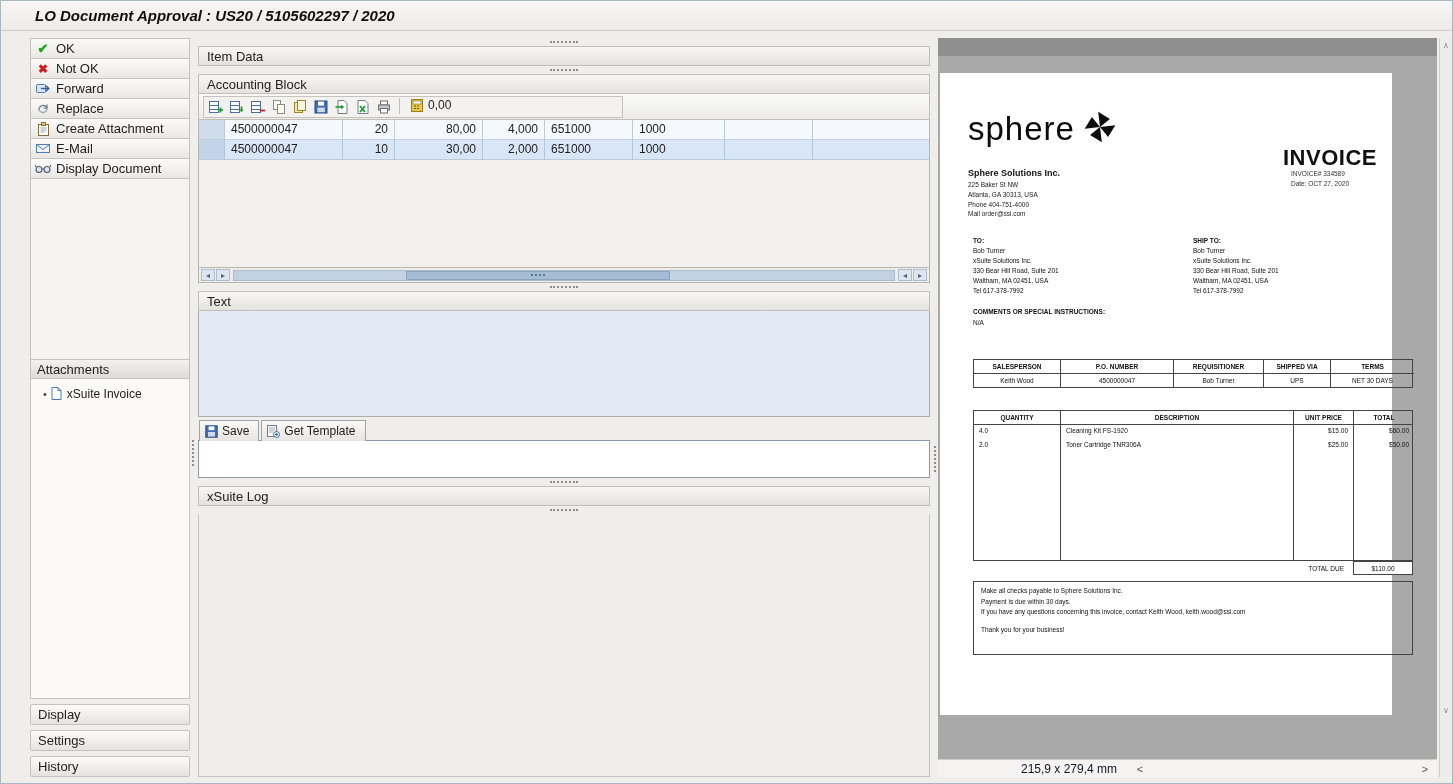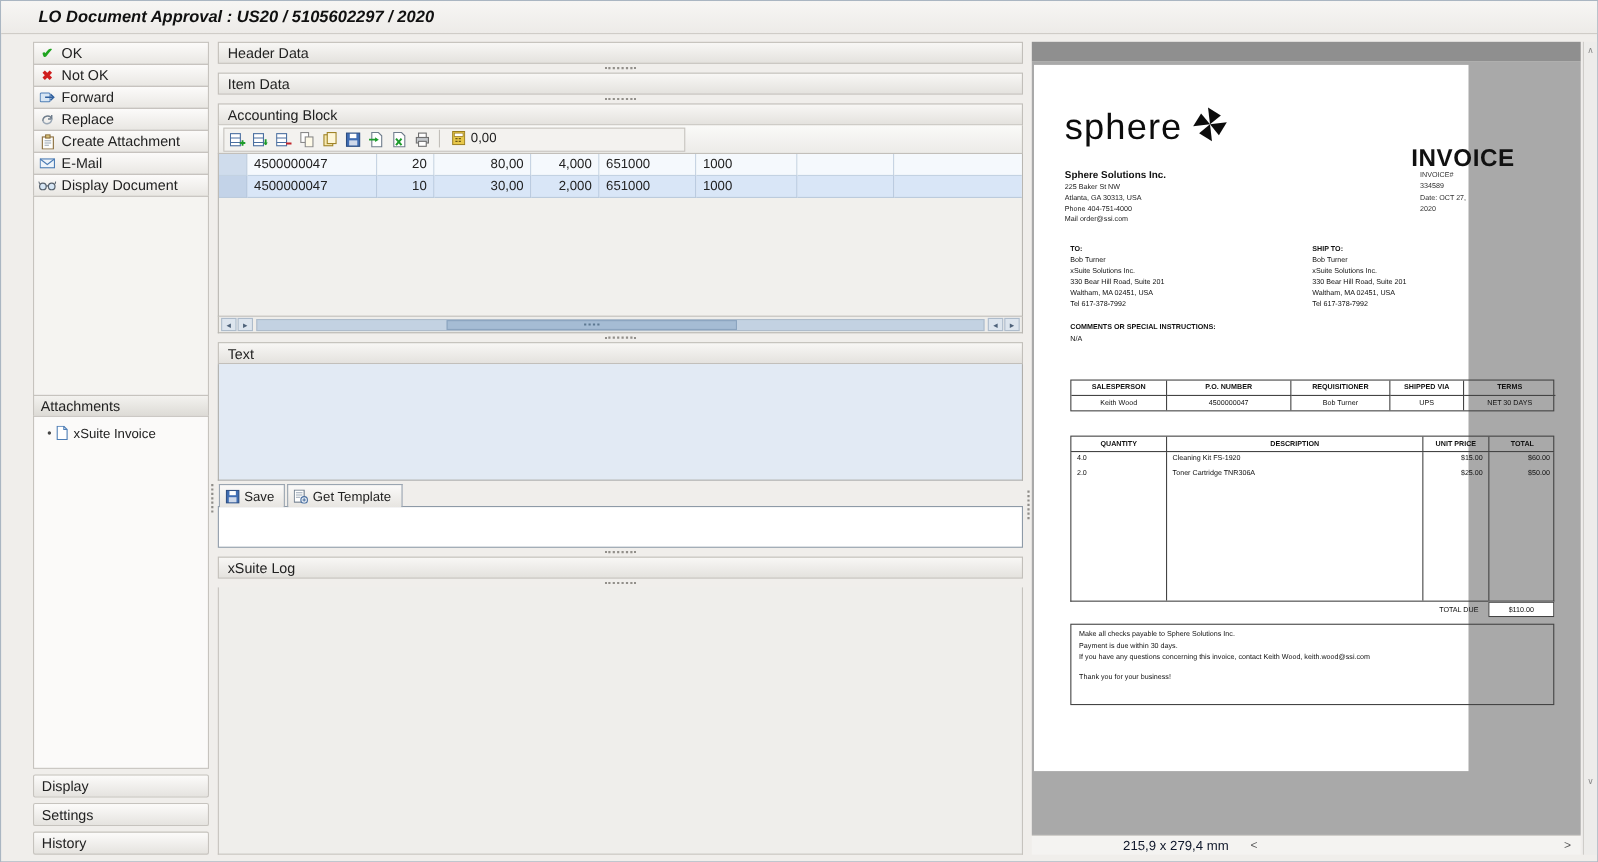--- a/index.html
+++ b/index.html
@@ -100,21 +100,21 @@
               font-size:11px; color:#555; cursor:pointer; }
   .pv-arrow.left::before { content:"<"; } .pv-arrow.right::before { content:">"; }
   .pv-track { flex:1; height:10px; cursor:pointer; }
   .pv-vscroll { position:absolute; right:-2px; top:0; bottom:0; width:13px; background:#edecea;
                 border-left:1px solid #cfcdc9; display:flex; flex-direction:column;
                 justify-content:space-between; align-items:center; padding:3px 0 62px 0; }
   .pv-vbtn { font-size:8px; color:#8a8a8a; cursor:pointer; }
   .pv-vbtn.up::before { content:"∧"; } .pv-vbtn.down::before { content:"∨"; }
 
   
-  .page { position:absolute; top:3px; left:2px; width:395px; height:642px; background:#fff; color:#111; }
+  .page { position:absolute; top:17px; left:2px; width:452px; height:642px; background:#fff; color:#111; }
   .inv-logo { position:absolute; top:36px; left:28px; display:flex; align-items:center; }
   .logo-text { font-size:33px; letter-spacing:1px; color:#0c0c0c; }
   .logo-mark { margin-left:7px; }
   .inv-title { position:absolute; top:72px; left:343px; font-size:22px; font-weight:bold; letter-spacing:0.5px; }
   .inv-meta { position:absolute; top:96px; left:351px; font-size:6.5px; line-height:1.6; color:#333; }
   .inv-company { position:absolute; top:95px; left:28px; }
   .inv-company .nm { font-size:9px; font-weight:bold; }
   .small-lines { font-size:6.5px; line-height:1.5; color:#222; margin-top:2px; }
   .inv-cols { position:absolute; top:163px; left:33px; display:flex; }
   .inv-col { width:220px; font-size:6.5px; line-height:1.55; }
@@ -232,23 +232,20 @@
       <div class="side-bottom">
         <span>Settings</span>
       </div>
       <div class="side-bottom">
         <span>History</span>
       </div>
     </div>
 
     <div class="main">
 
-      <div class="sec-bar">
-        <span>Header Data</span>
-      </div>
       <div class="splitter">
           <div class="splitter-grip"></div>
         </div>
 
       <div class="sec-bar">
         <span>Item Data</span>
       </div>
       <div class="splitter">
           <div class="splitter-grip"></div>
         </div>

